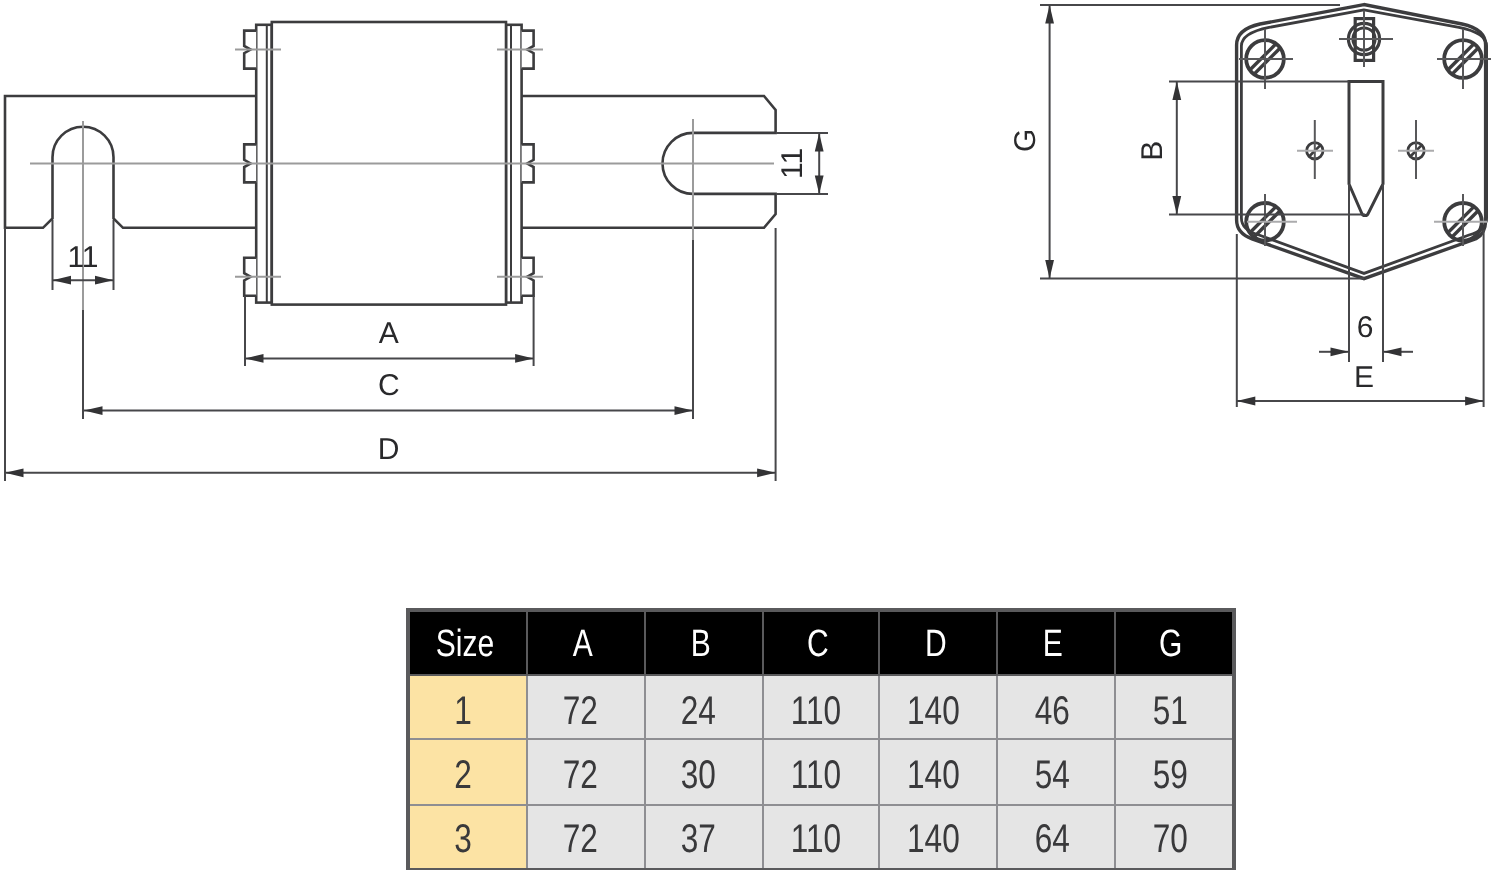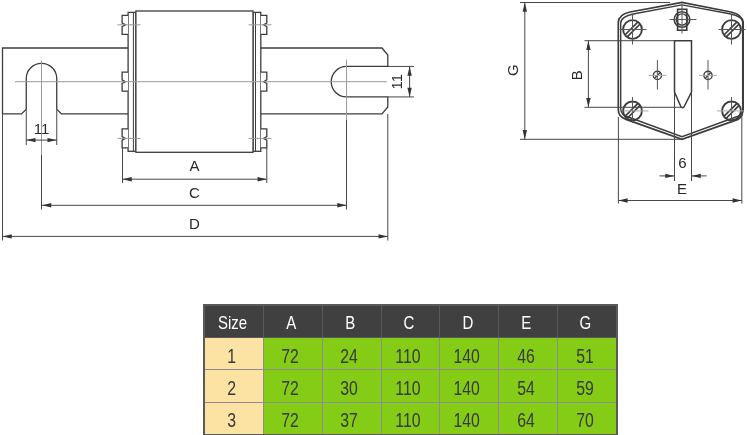--- a/index.html
+++ b/index.html
@@ -3,23 +3,23 @@
 <meta charset="utf-8">
 <style>
   html,body{margin:0;padding:0;background:#ffffff;}
   body{width:747px;height:435px;position:relative;overflow:hidden;
        font-family:"Liberation Sans",sans-serif;}
   #dwg{position:absolute;left:0;top:0;}
   table.dim{position:absolute;left:203px;top:304px;border-collapse:collapse;
     table-layout:fixed;font-family:"Liberation Sans",sans-serif;}
   table.dim td{width:57.86px;padding:0;text-align:center;vertical-align:middle;
     border:1px solid #8e8e92;}
-  table.dim tr.hdr td{background:#404040;color:#fff;height:31px;
+  table.dim tr.hdr td{background:#000000;color:#fff;height:31px;
     border:1px solid #5a5a5c;margin-left:16px;}
-  table.dim tr.d td{background:#84cc16;color:#39393b;height:31.3px;}
+  table.dim tr.d td{background:#e5e5e5;color:#39393b;height:31.3px;}
   table.dim tr.d td.c1{background:#fce3a4;}
   table.dim{border:2px solid #5a5a5c;border-bottom:3px solid #5a5a5c;}
   .cx{display:inline-block;transform:scaleX(0.79);font-size:20px;position:relative;top:2.5px;left:-2.2px;}
   .hx{display:inline-block;transform:scaleX(0.79);font-size:19px;position:relative;top:1.5px;left:-1.5px;}
 </style>
 </head>
 <body>
 <svg id="dwg" width="747" height="435" viewBox="0 0 747 435">
 <g fill="none" stroke="#3c3c3e" stroke-width="1.3">
 

